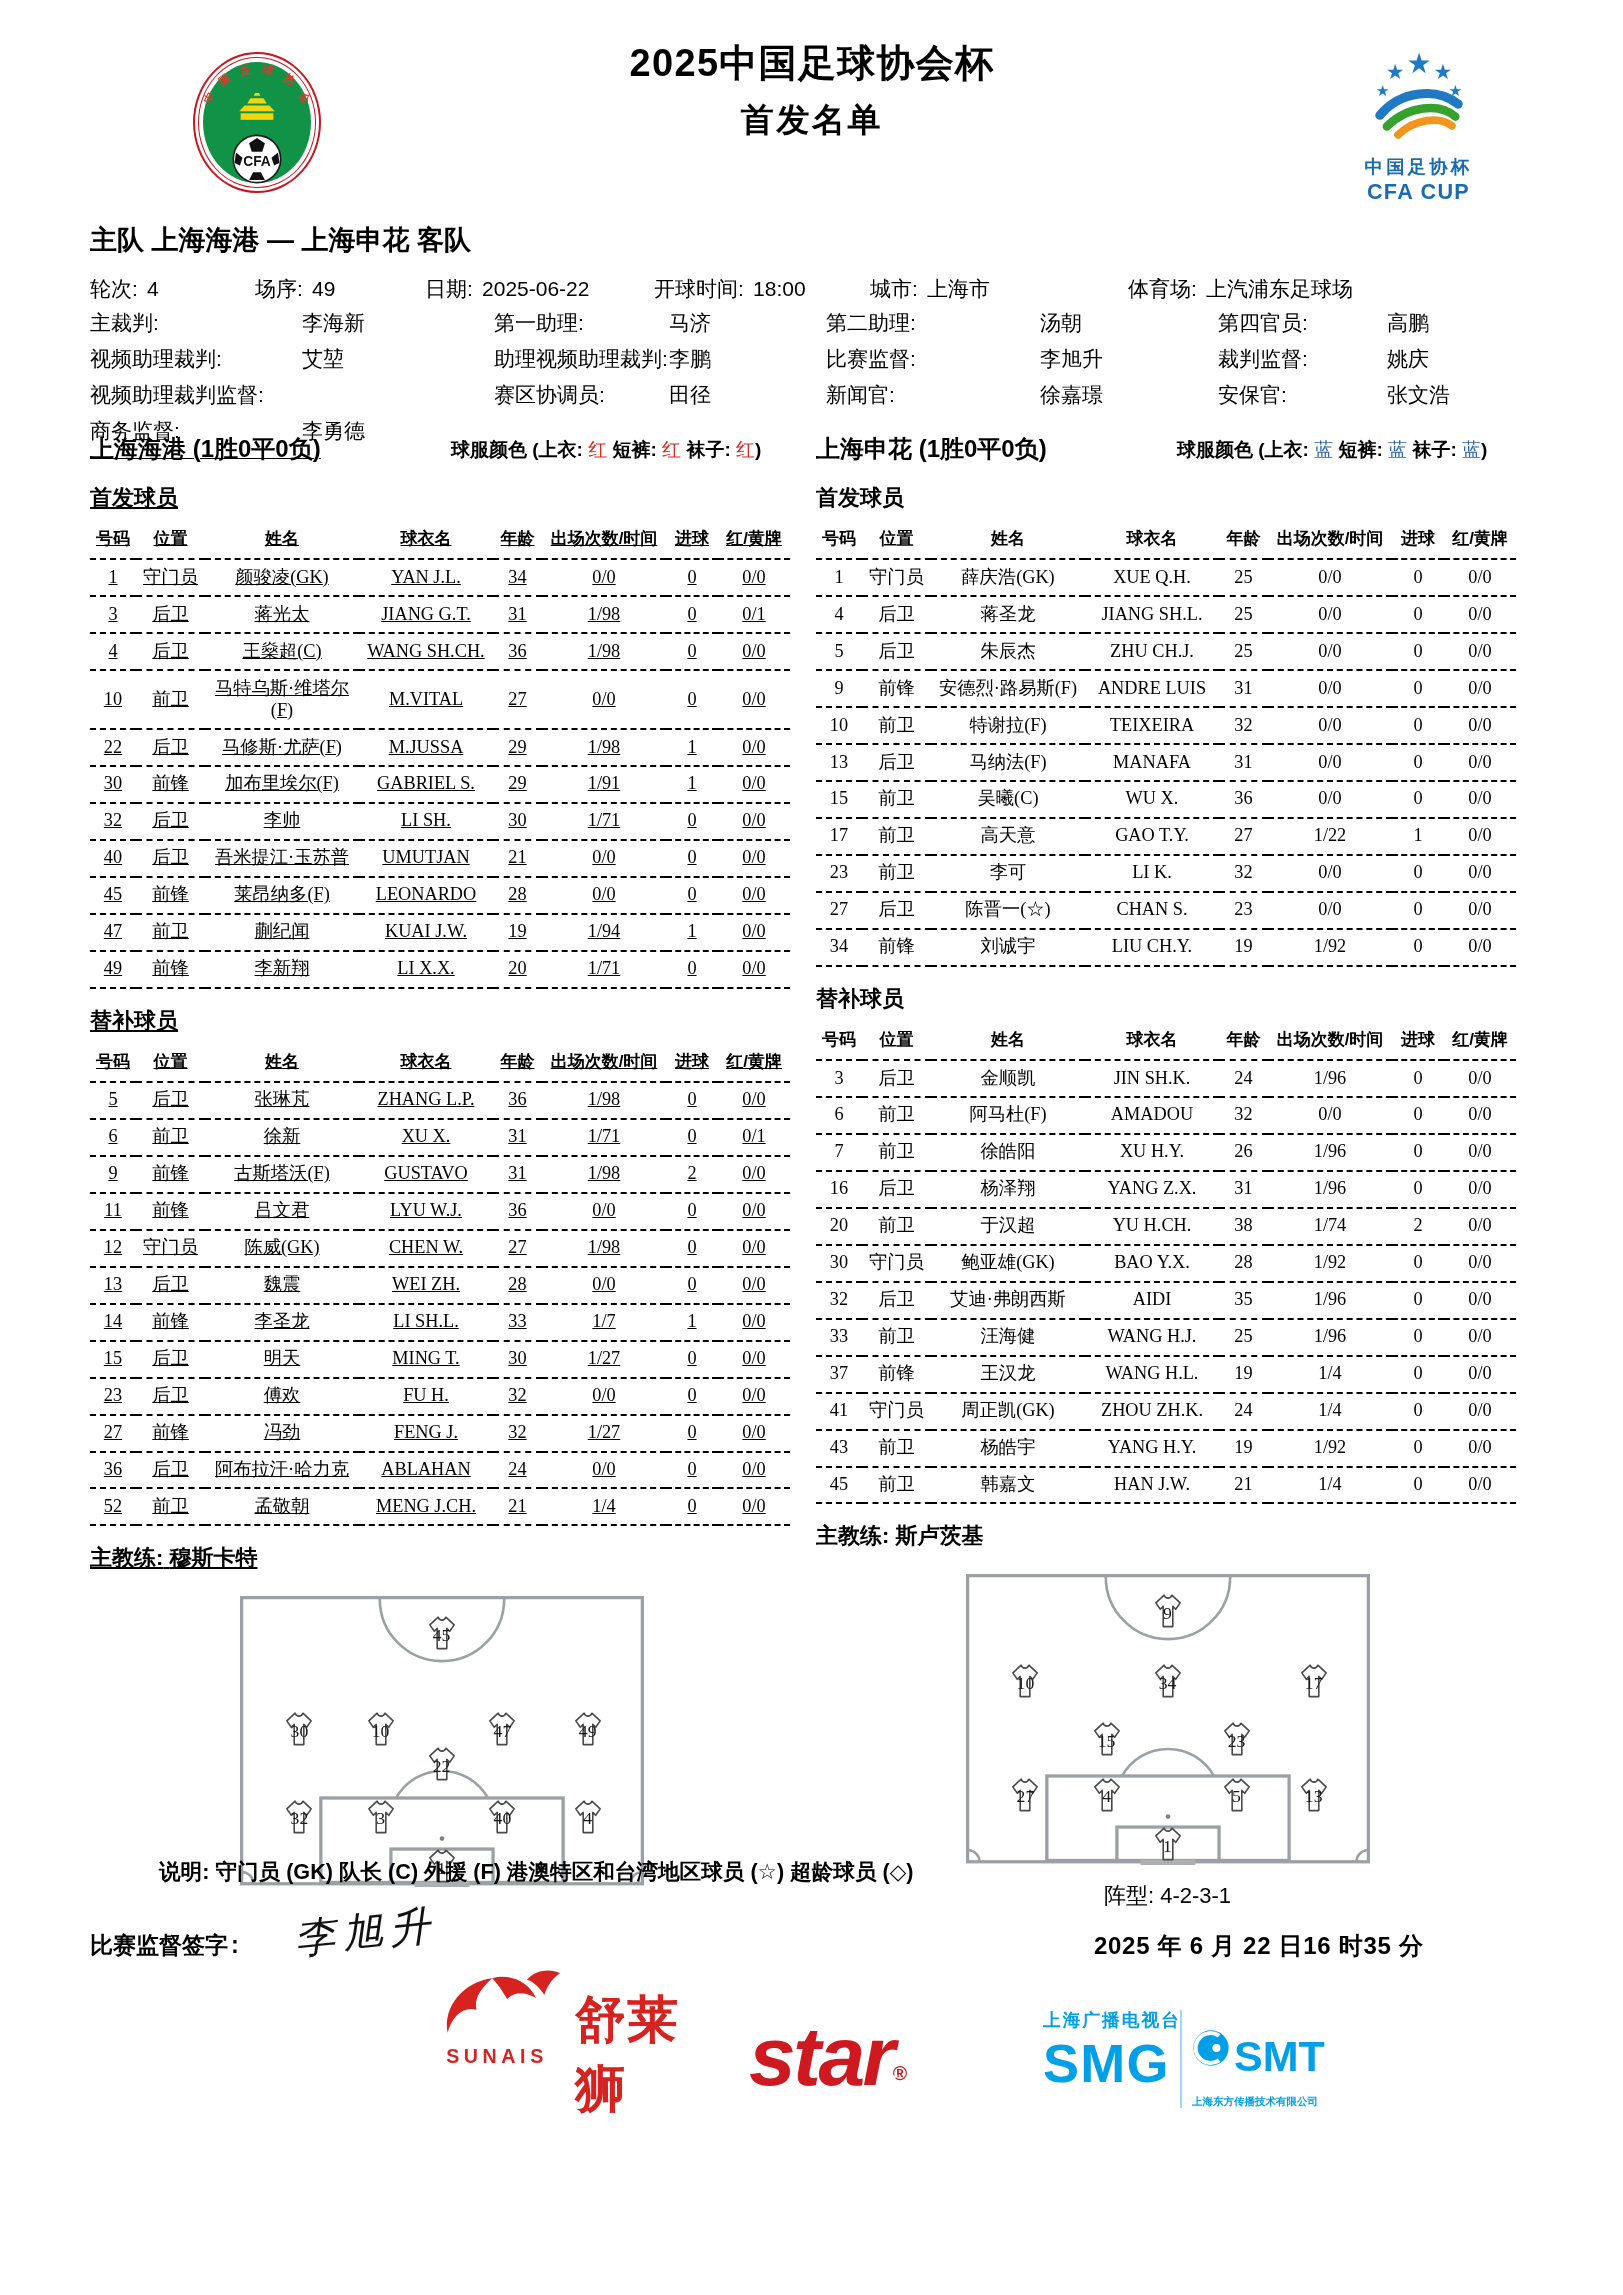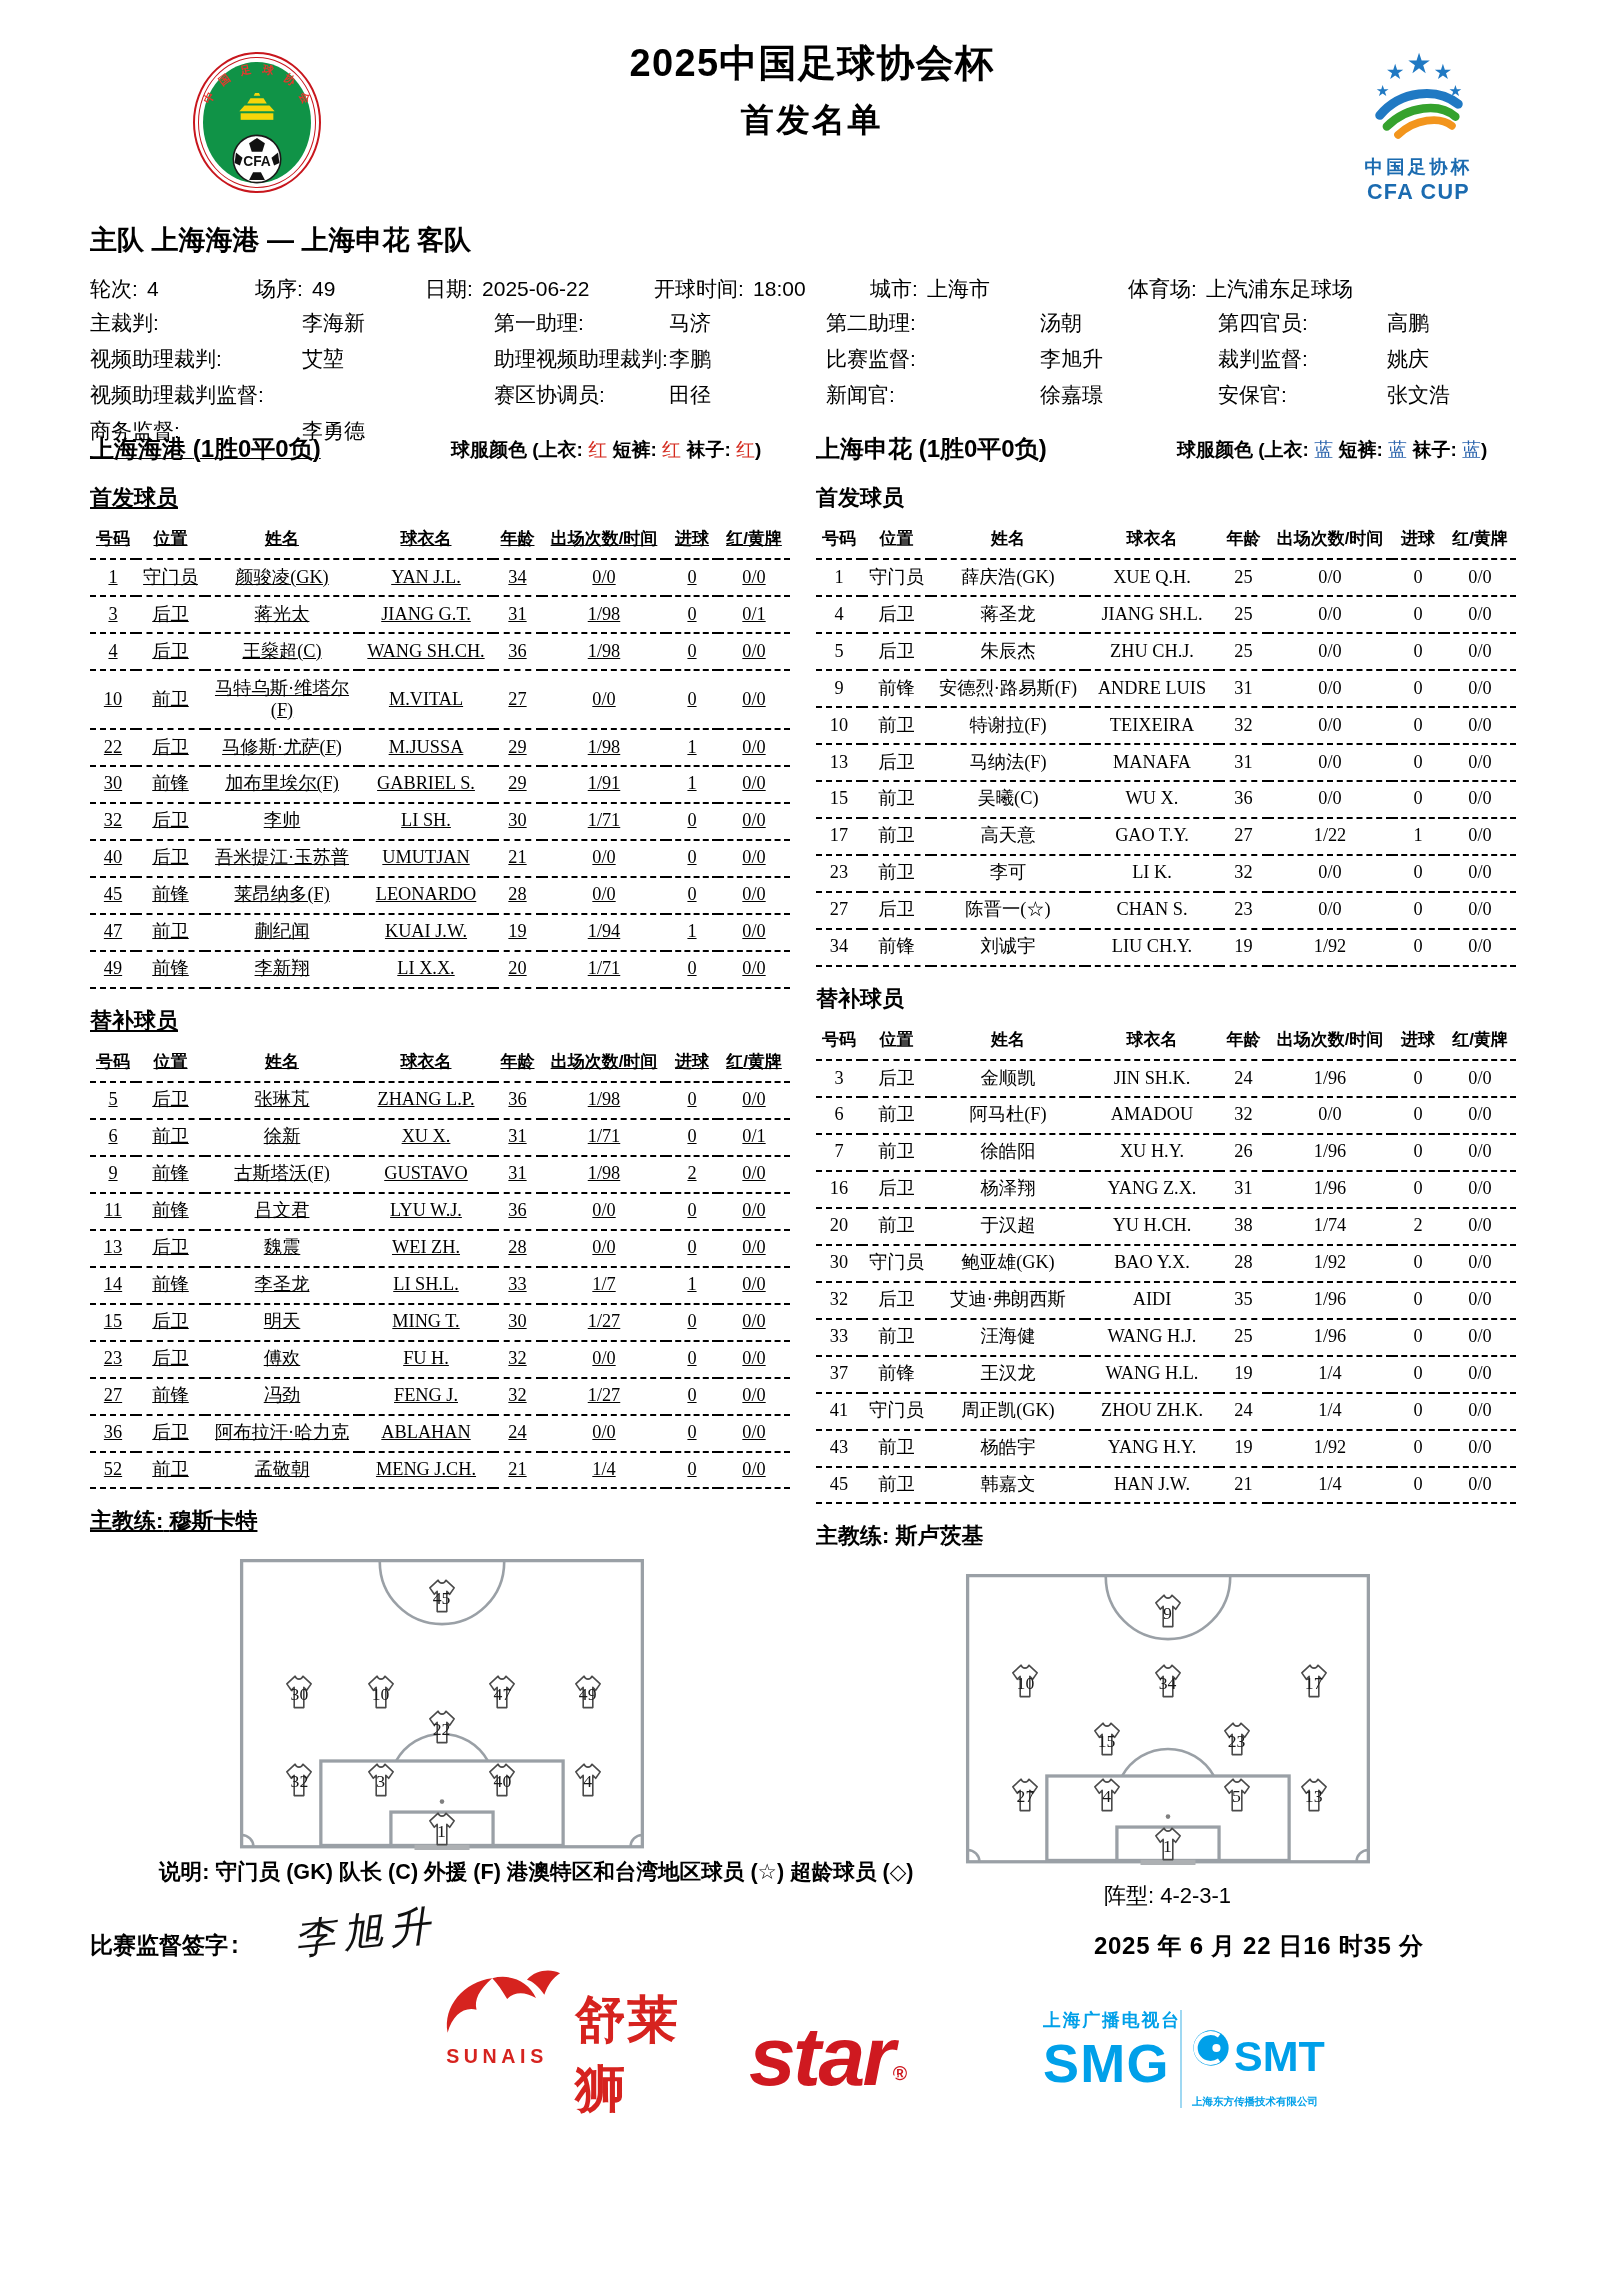--- a/index.html
+++ b/index.html
@@ -405,20 +405,30 @@
     <td>11</td>
     <td>前锋</td>
     <td>吕文君</td>
     <td>LYU W.J.</td>
     <td>36</td>
     <td>0/0</td>
     <td>0</td>
     <td>0/0</td>
   </tr>
 
+  <tr>
+    <td>12</td>
+    <td>守门员</td>
+    <td>陈威(GK)</td>
+    <td>CHEN W.</td>
+    <td>27</td>
+    <td>1/98</td>
+    <td>0</td>
+    <td>0/0</td>
+  </tr>
 
   <tr>
     <td>13</td>
     <td>后卫</td>
     <td>魏震</td>
     <td>WEI ZH.</td>
     <td>28</td>
     <td>0/0</td>
     <td>0</td>
     <td>0/0</td>

